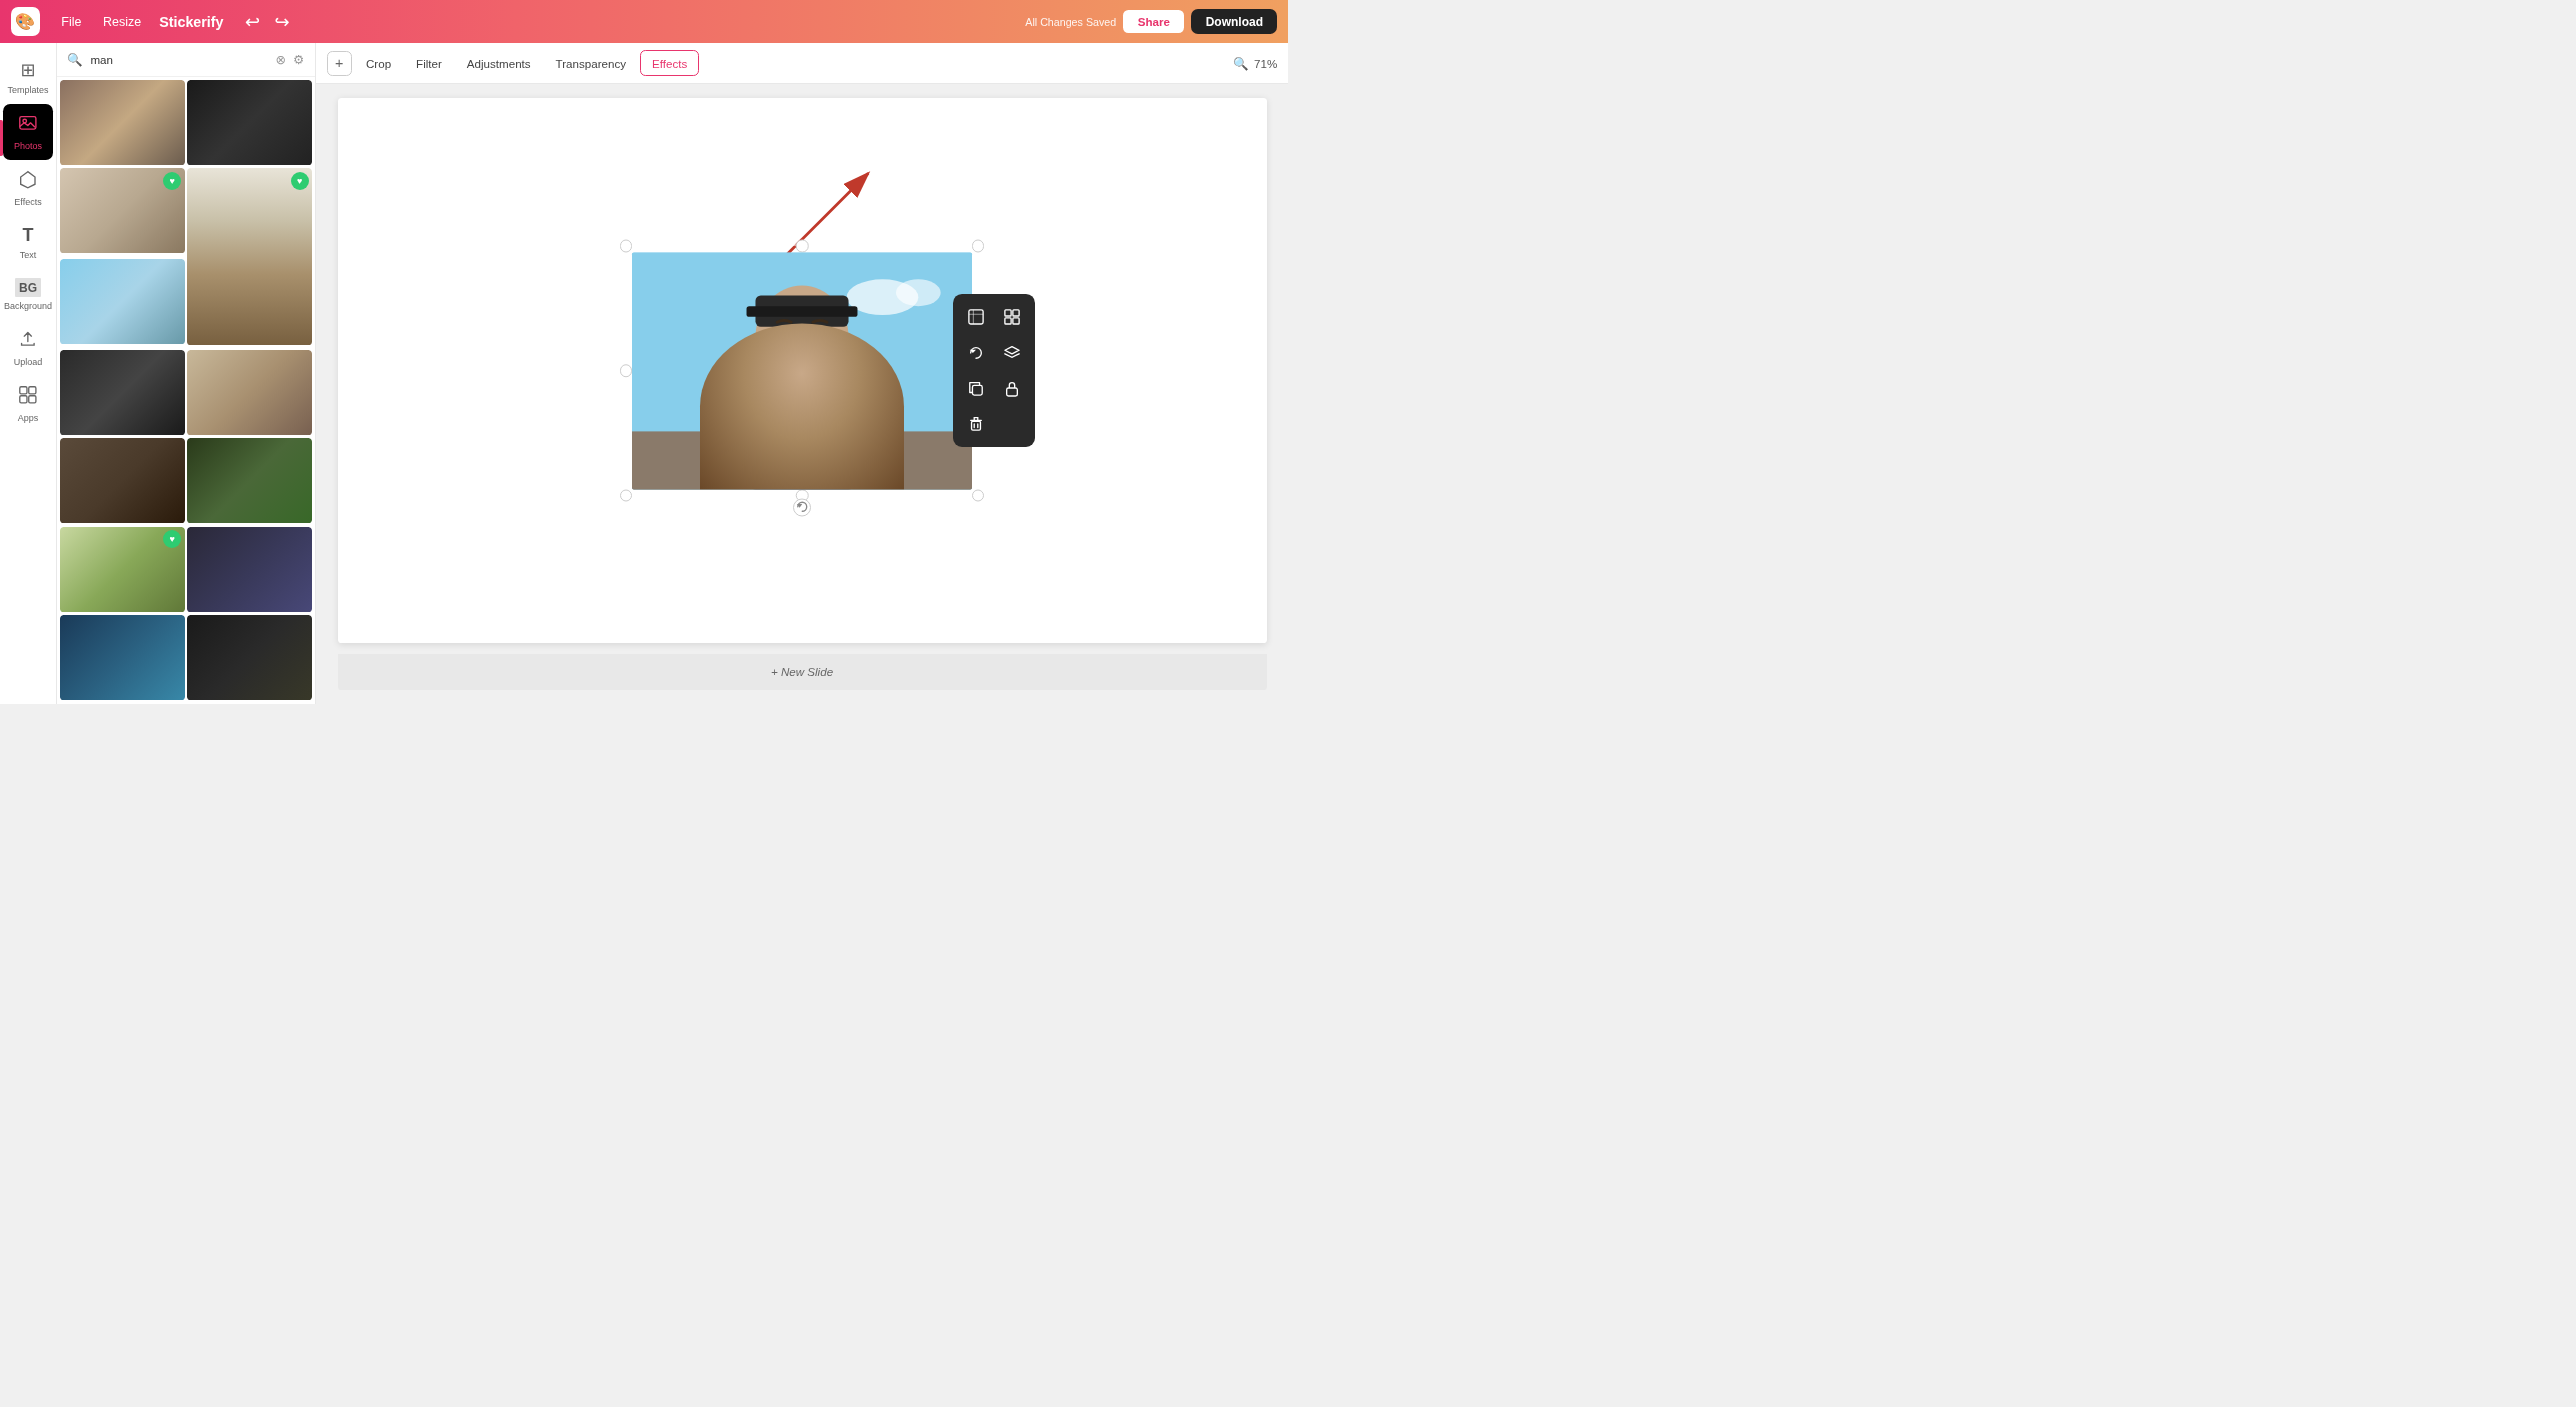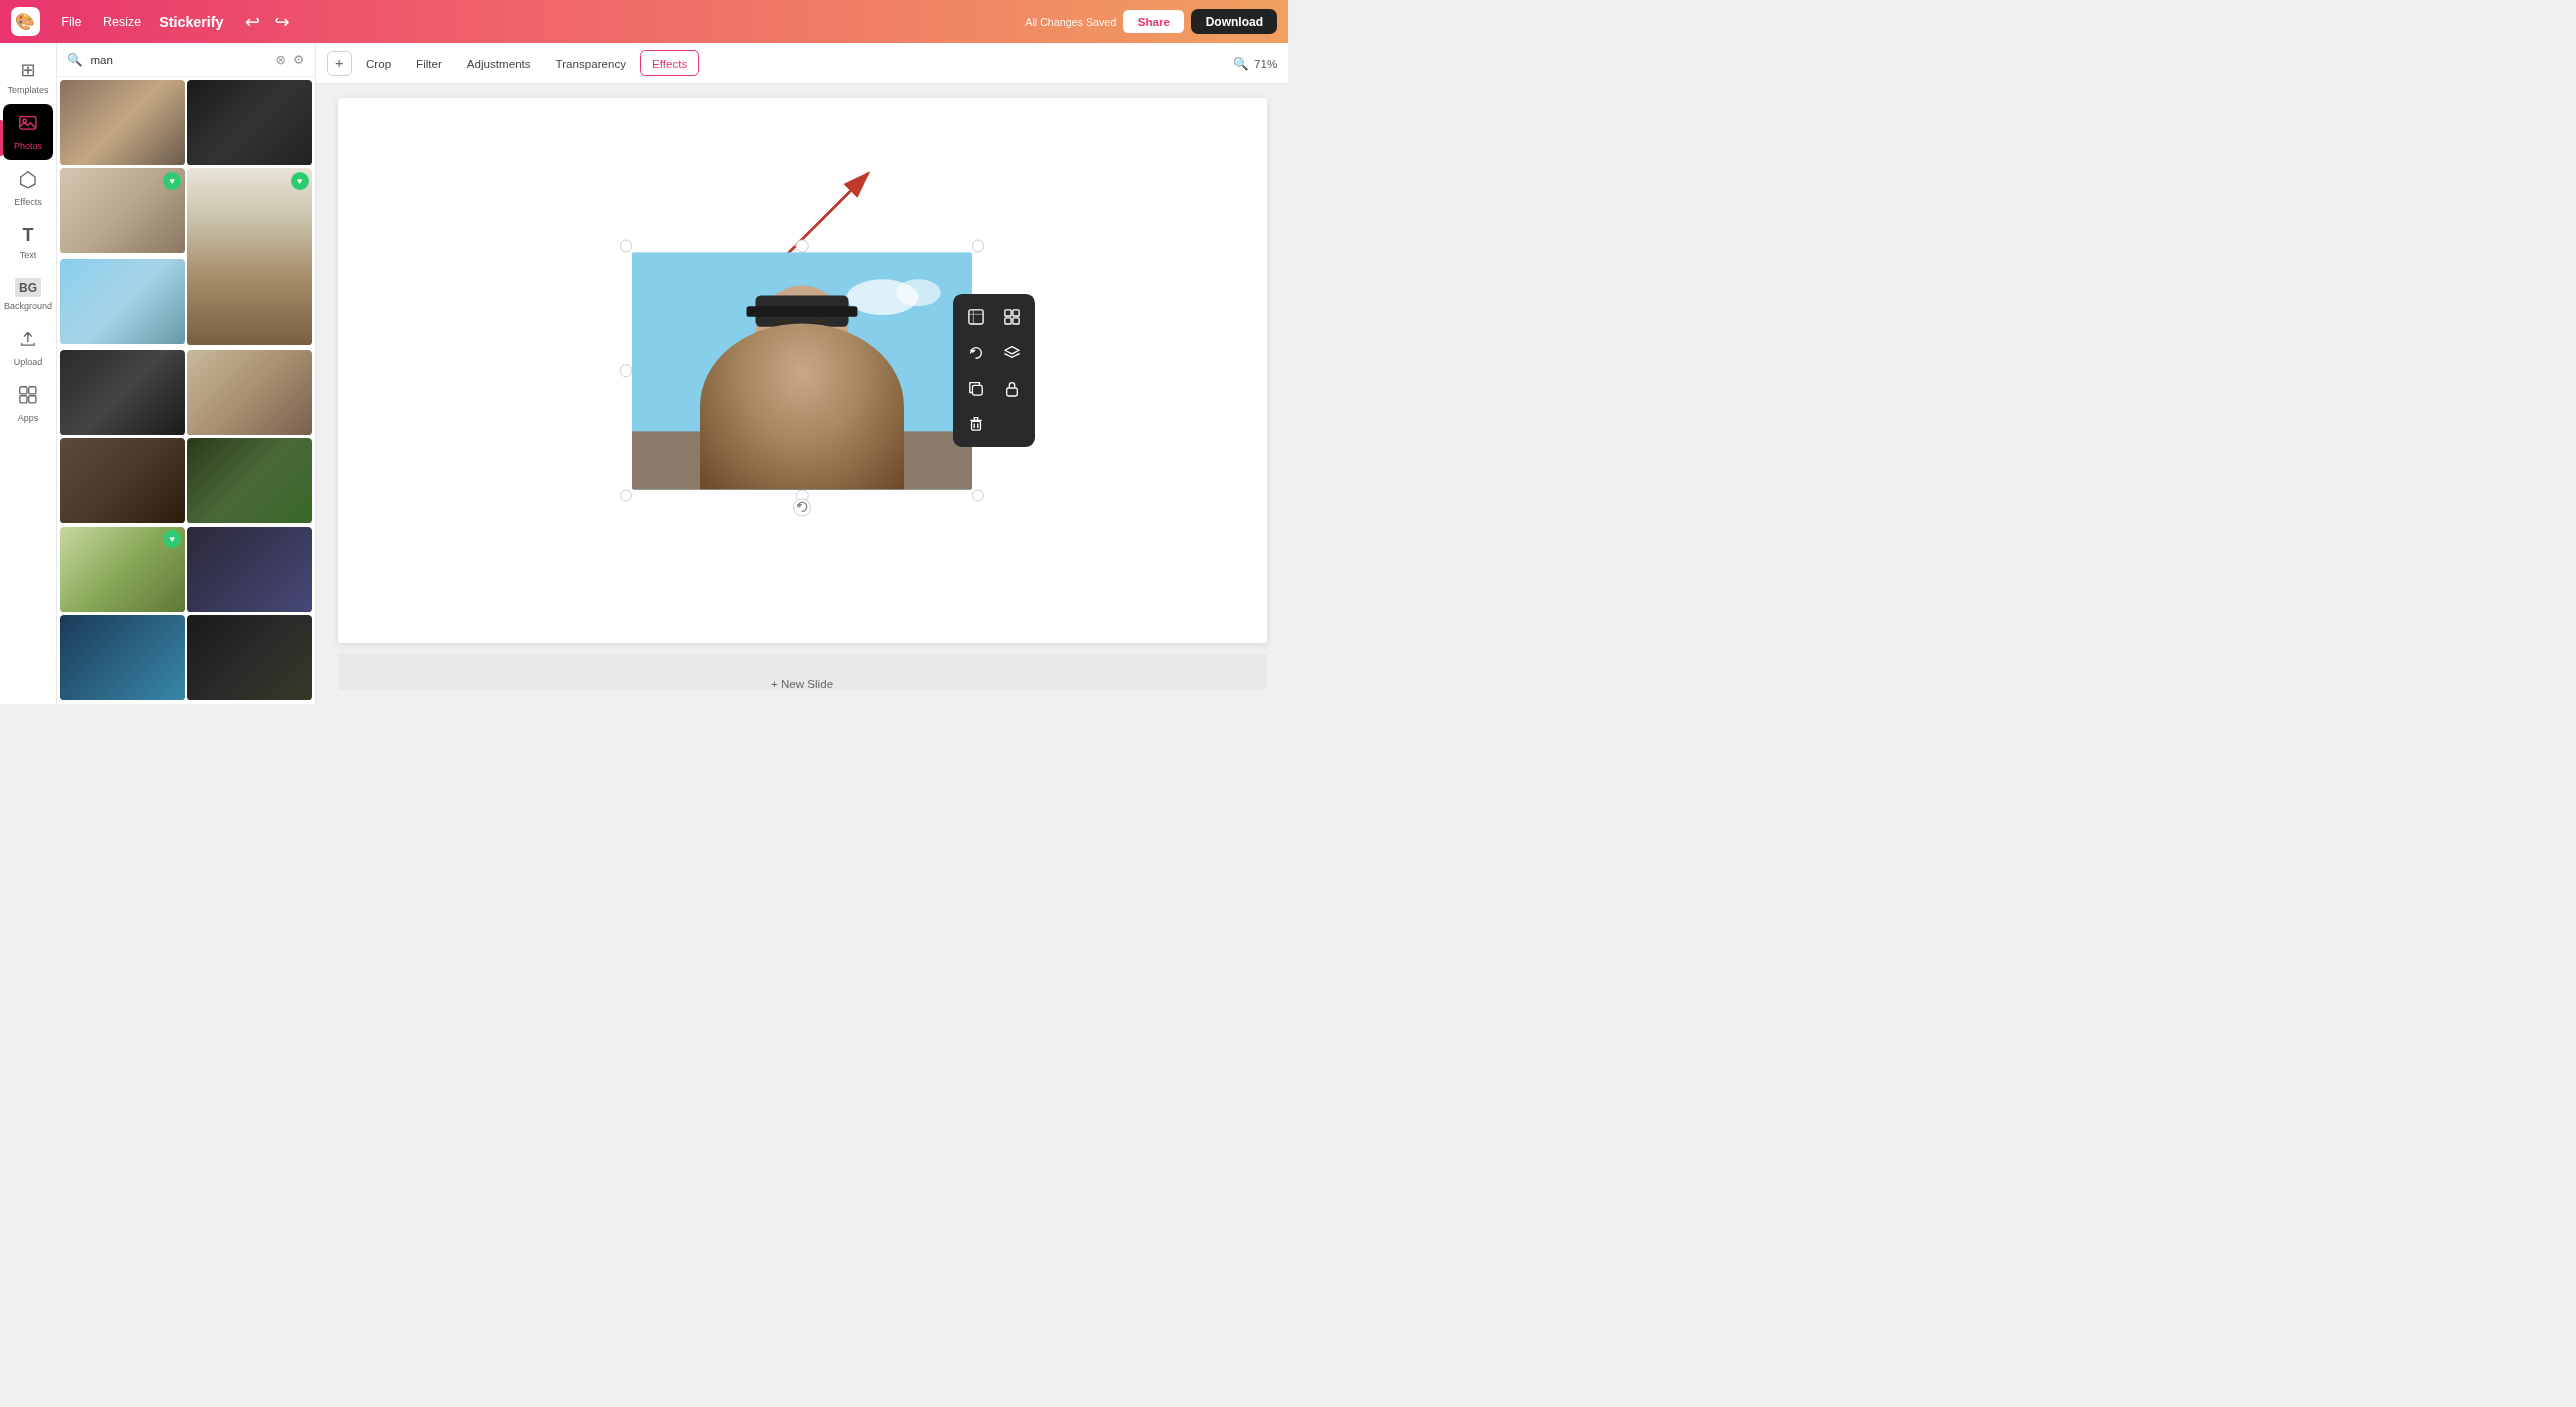--- a/index.html
+++ b/index.html
@@ -313,26 +313,27 @@
       color: #fff;
       font-size: 14.3px;
       cursor: pointer;
       border-radius: 5.4px;
     }
 
     
     #new-slide-bar {
       height: 36px;
       background: #e8e8e8;
-      display: flex; align-items: flex-end; justify-content: center;
+      display: flex; align-items: center; justify-content: center;
       font-size: 11.6px;
       color: #666;
       cursor: pointer;
       border-radius: 0 0 3.6px 3.6px;
       flex-shrink: 0;
+      font-style: italic;
     }
 
     
     .arrow-overlay {
       position: absolute;
       top: 0; left: 0;
       width: 100%; height: 100%;
       pointer-events: none;
     }
 

